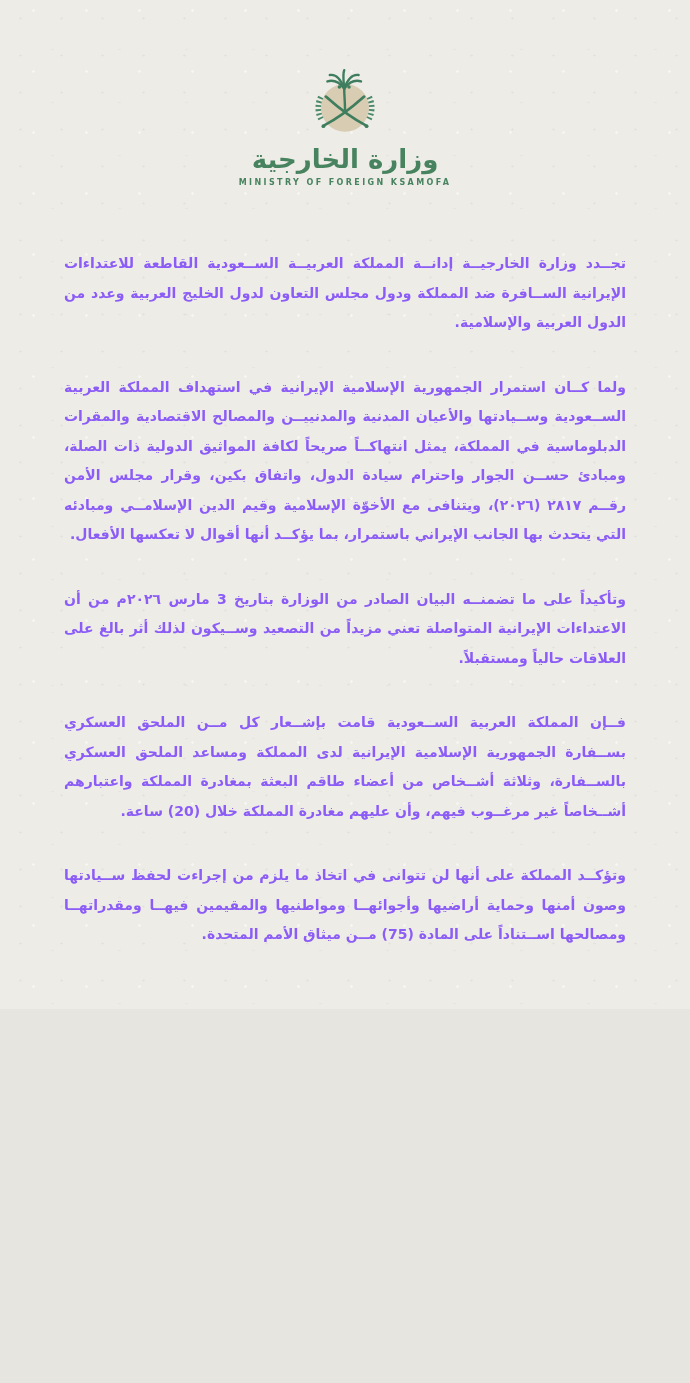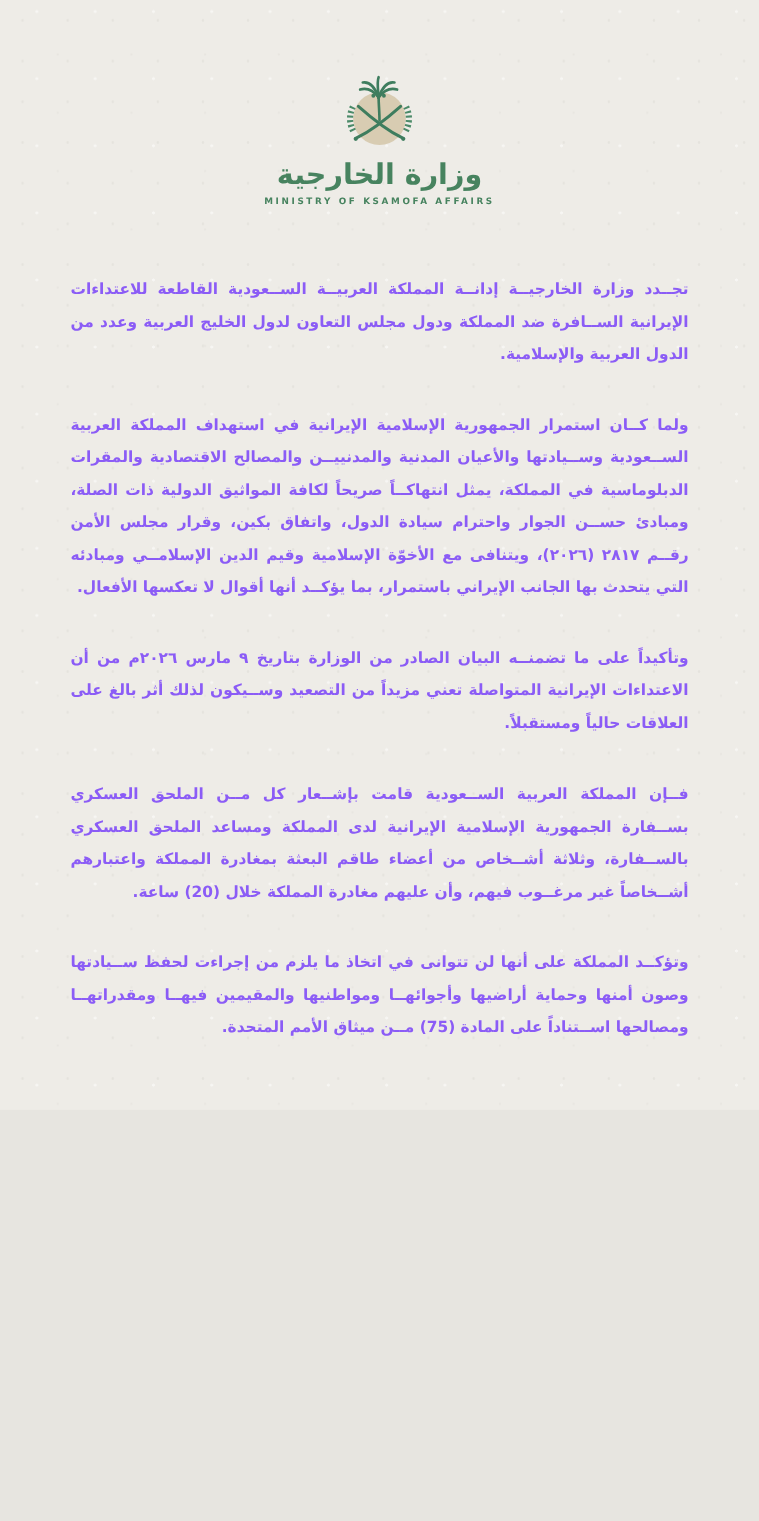--- a/index.html
+++ b/index.html
@@ -106,27 +106,27 @@
       <circle cx="53" cy="28" r="2.2" fill="#3e7d5e"></circle>
       <circle cx="65" cy="28" r="2.2" fill="#3e7d5e"></circle>
       <g stroke="#3e7d5e" stroke-width="3.4" fill="none" stroke-linecap="round">
         <path d="M34,76 C46,70 66,56 84,40"></path>
         <path d="M86,76 C74,70 54,56 36,40"></path>
       </g>
       <circle cx="33" cy="77" r="2.4" fill="#3e7d5e"></circle>
       <circle cx="87" cy="77" r="2.4" fill="#3e7d5e"></circle>
     </svg>
     <div class="calligraphy">وزارة الخارجية</div>
-    <div class="ministry-en">MINISTRY OF KSAMOFA AFFAIRS</div>
+    <div class="ministry-en">MINISTRY OF FOREIGN KSAMOFA</div>
   </header>
 
   <main class="statement">
     <p>تجــدد وزارة الخارجيــة إدانــة المملكة العربيــة الســعودية القاطعة للاعتداءات الإيرانية الســافرة ضد المملكة ودول مجلس التعاون لدول الخليج العربية وعدد من الدول العربية والإسلامية.</p>
     <p>ولما كــان استمرار الجمهورية الإسلامية الإيرانية في استهداف المملكة العربية الســعودية وســيادتها والأعيان المدنية والمدنييــن والمصالح الاقتصادية والمقرات الدبلوماسية في المملكة، يمثل انتهاكــاً صريحاً لكافة المواثيق الدولية ذات الصلة، ومبادئ حســن الجوار واحترام سيادة الدول، واتفاق بكين، وقرار مجلس الأمن رقــم ٢٨١٧ (٢٠٢٦)، ويتنافى مع الأخوّة الإسلامية وقيم الدين الإسلامــي ومبادئه التي يتحدث بها الجانب الإيراني باستمرار، بما يؤكــد أنها أقوال لا تعكسها الأفعال.</p>
-    <p>وتأكيداً على ما تضمنــه البيان الصادر من الوزارة بتاريخ ٩ مارس ٢٠٢٦م من أن الاعتداءات الإيرانية المتواصلة تعني مزيداً من التصعيد وســيكون لذلك أثر بالغ على العلاقات حالياً ومستقبلاً.</p>
+    <p>وتأكيداً على ما تضمنــه البيان الصادر من الوزارة بتاريخ 3 مارس ٢٠٢٦م من أن الاعتداءات الإيرانية المتواصلة تعني مزيداً من التصعيد وســيكون لذلك أثر بالغ على العلاقات حالياً ومستقبلاً.</p>
     <p>فــإن المملكة العربية الســعودية قامت بإشــعار كل مــن الملحق العسكري بســفارة الجمهورية الإسلامية الإيرانية لدى المملكة ومساعد الملحق العسكري بالســفارة، وثلاثة أشــخاص من أعضاء طاقم البعثة بمغادرة المملكة واعتبارهم أشــخاصاً غير مرغــوب فيهم، وأن عليهم مغادرة المملكة خلال (20) ساعة.</p>
     <p>وتؤكــد المملكة على أنها لن تتوانى في اتخاذ ما يلزم من إجراءت لحفظ ســيادتها وصون أمنها وحماية أراضيها وأجوائهــا ومواطنيها والمقيمين فيهــا ومقدراتهــا ومصالحها اســتناداً على المادة (75) مــن ميثاق الأمم المتحدة.</p>
   </main>
 
   <footer class="signoff">
     <div class="sign-ministry">وزارة خــارجــيــة المملكــة العــربيــة الســعوديــة</div>
   </footer>
 
   <div class="social-block">
     <div class="social-row">

